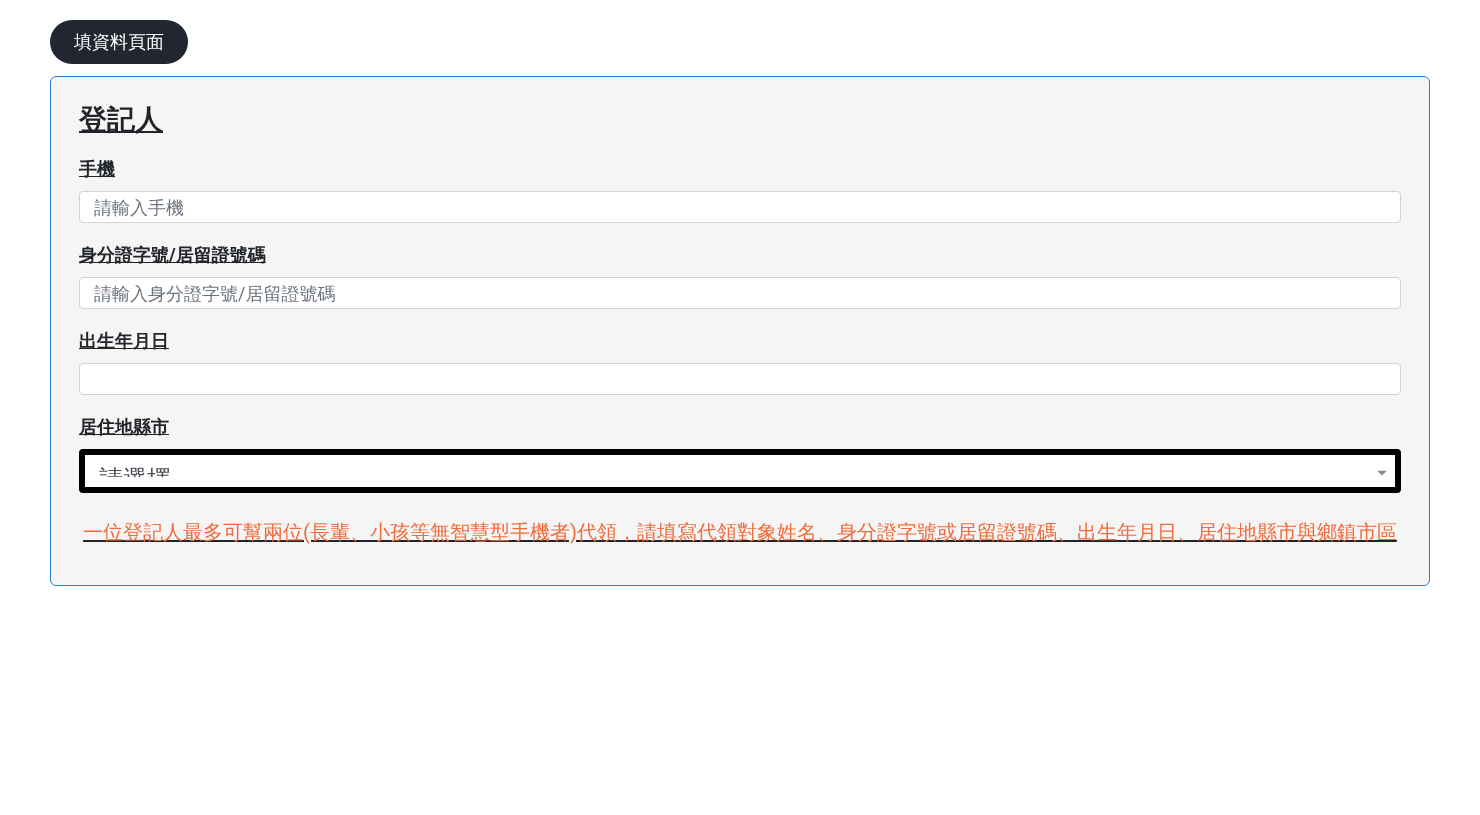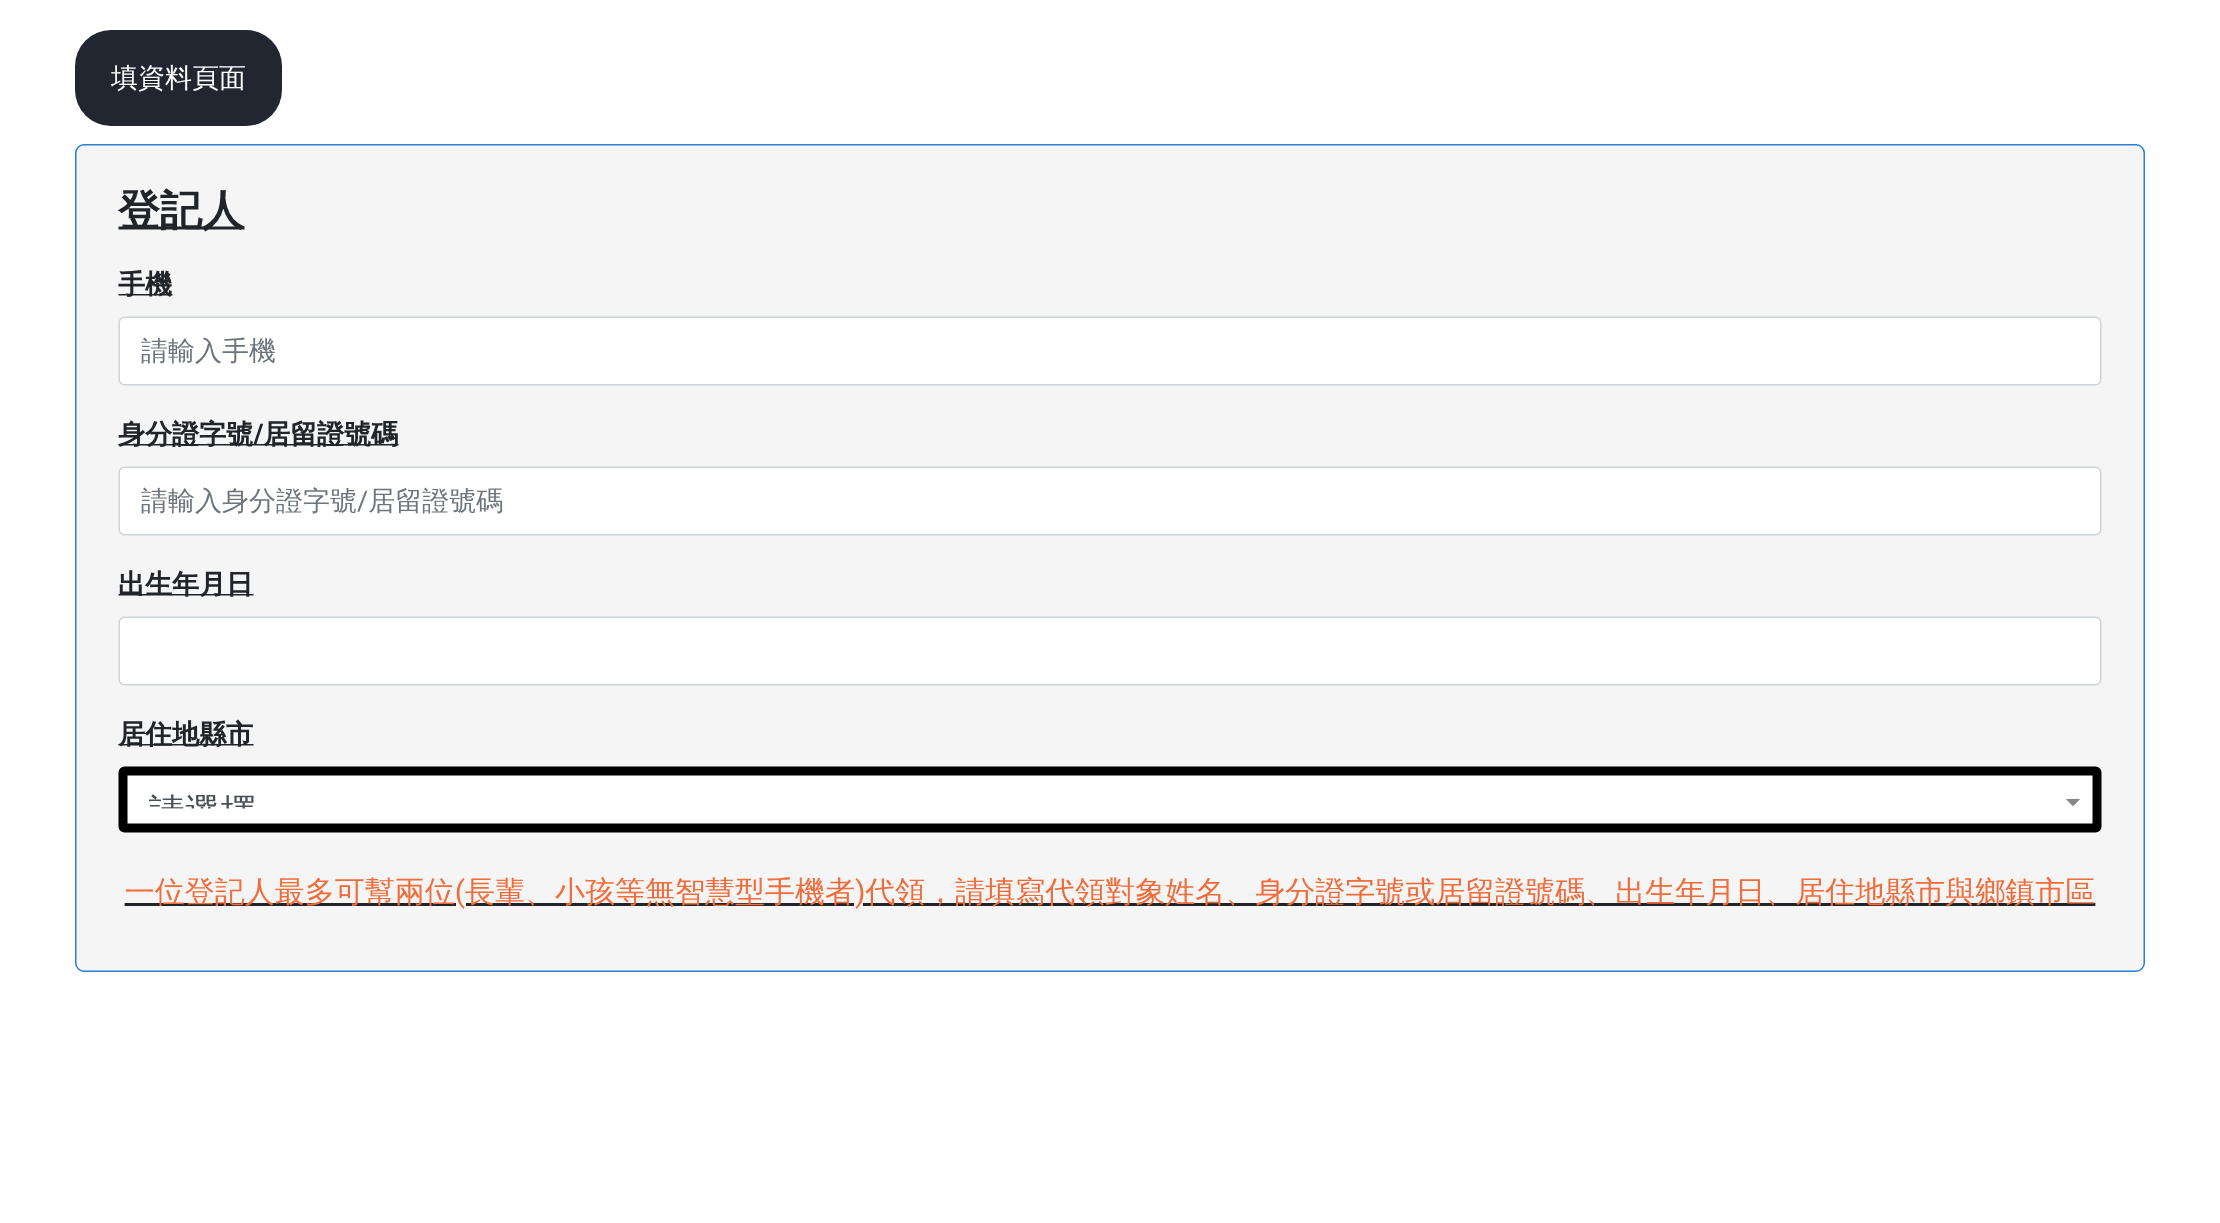--- a/index.html
+++ b/index.html
@@ -12,21 +12,21 @@
       background: #ffffff;
       padding: 20px 50px;
       width: 1480px;
       font-size: 16px;
       color: #212529;
     }
     .tab-badge {
       display: inline-block;
       background: #212631;
       color: #ffffff;
-      padding: 20px 24px;
+      padding: 10px 24px;
       border-radius: 24px;
       font-size: 18px;
       margin-bottom: 12px;
       margin-left: 0;
     }
     .card {
       border: 1px solid #2a7fd4;
       border-radius: 6px;
       background: #f5f5f5;
       padding: 24px 28px;
@@ -43,21 +43,21 @@
     }
     .form-label {
       display: block;
       font-size: 18px;
       font-weight: 700;
       color: #212529;
       margin-bottom: 10px;
     }
     .form-input {
       width: 100%;
-      height: 46px;
+      height: 32px;
       padding: 10px 14px;
       border: 1px solid #ced4da;
       border-radius: 4px;
       font-size: 18px;
       color: #495057;
       background: #ffffff;
       font-family: inherit;
     }
     .form-input::placeholder {
       color: #6c757d;

